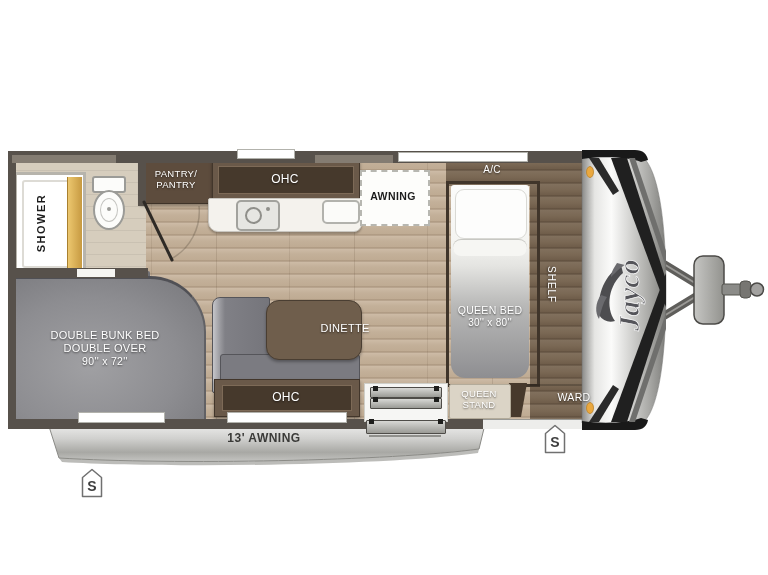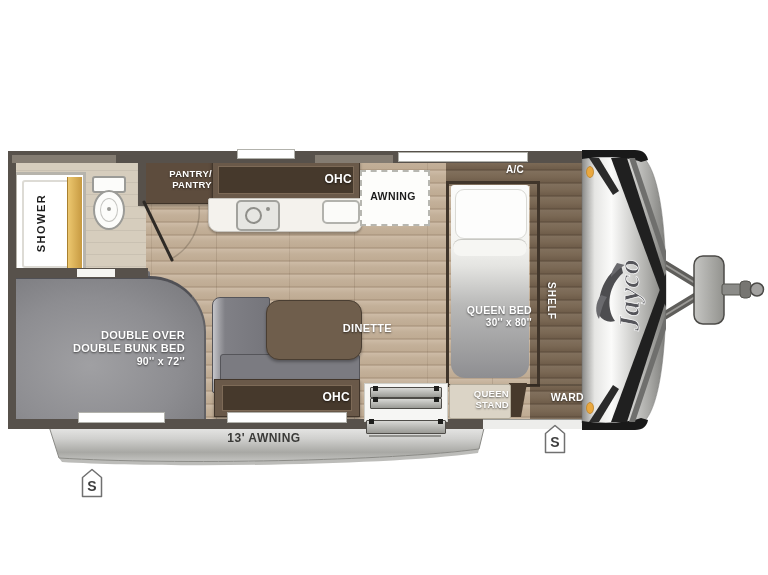--- a/index.html
+++ b/index.html
@@ -19,21 +19,21 @@
   .bathfloor{position:absolute;left:14px;top:158px;width:132px;height:114px;z-index:2;
     background-color:#d6cdbd;
     background-image:repeating-linear-gradient(180deg, rgba(0,0,0,0.06) 0 1px, transparent 1px 12px);}
   .platform{position:absolute;z-index:2;
     background-image:repeating-linear-gradient(180deg, #81705d 0px, #7a6854 6px, #6f5d4a 11px, #5a4a3a 12px, #81705d 13px);}
   
   .cab{position:absolute;background:#6a5949;border:1px solid #42362b;z-index:5;box-shadow:0 2px 3px rgba(0,0,0,0.35);}
   .cab-inner{position:absolute;background:#46392c;border:1px solid #7d6a57;z-index:6;}
   .cab-dark{position:absolute;background:#5d4c3d;border:1px solid #3e3328;z-index:5;box-shadow:0 2px 3px rgba(0,0,0,0.3);}
   
-  .lbl{position:absolute;color:#ffffff;font-weight:bold;text-align:right;
+  .lbl{position:absolute;color:#ffffff;font-weight:normal;text-align:center;
        text-shadow:0 1px 2px rgba(0,0,0,0.6);letter-spacing:0.3px;z-index:12;}
   .lbl-dark{position:absolute;color:#1c1c1c;font-weight:bold;text-align:center;z-index:12;letter-spacing:0.4px;}
   .upholstery{background:#7b7b81;border:1px solid #55555a;}
   .stepbar{position:absolute;background:linear-gradient(180deg,#d8d8d5,#9a9a95);border:1px solid #4e4c48;border-radius:1px;z-index:11;}
   .stepbar:before,.stepbar:after{content:"";position:absolute;top:-2px;width:5px;height:5px;background:#1e1e1c;}
   .stepbar:before{left:2px;} .stepbar:after{right:2px;}
 </style>
 </head>
 <body>
 
@@ -109,29 +109,29 @@
   </div>
   <div class="lbl" style="left:541px;top:250px;width:16px;height:70px;font-size:10px;letter-spacing:1px;writing-mode:vertical-rl;text-orientation:mixed;">SHELF</div>
 
   <div class="abs" style="left:506px;top:383px;width:18px;height:34px;background:#47392c;transform:skewX(-10deg);z-index:5;"></div>
   <div class="abs" style="left:449px;top:384px;width:60px;height:33px;background:#dbd4c6;border:1px solid #b3ab9a;border-radius:2px;z-index:6;"></div>
   <div class="lbl" style="left:449px;top:388px;width:60px;font-size:9.5px;line-height:11px;">
     <span style="display:block;">QUEEN</span>
     <span style="display:block;">STAND</span>
   </div>
   <div class="abs" style="left:530px;top:384px;width:54px;height:2px;background:rgba(0,0,0,0.2);z-index:5;"></div>
-  <div class="lbl" style="left:524px;top:391px;width:60px;font-size:10.5px;">WARD</div>
+  <div class="lbl" style="left:524px;top:391px;width:60px;font-size:10.5px;padding-left:20px;">WARD</div>
 
   <div class="abs" style="left:12px;top:271px;width:138px;height:9px;background:#6f6f73;border-radius:2px;z-index:4;"></div>
   <div class="abs" style="left:12px;top:276px;width:190px;height:144px;border-radius:0 56px 4px 0;z-index:5;
        background:radial-gradient(ellipse at 40% 60%, #a0a0a3, #8d8d91 55%, #77777b);
        border:2px solid #616165;border-top:3px solid #505055;"></div>
   <div class="lbl" style="left:25px;top:329px;width:160px;font-size:11px;line-height:13px;">
+    <span style="display:block;">DOUBLE BUNK BED</span>
     <span style="display:block;">DOUBLE OVER</span>
-    <span style="display:block;">DOUBLE BUNK BED</span>
     <span style="display:block;font-size:10.5px;">90'' x 72''</span>
   </div>
 
   <div class="abs upholstery" style="left:212px;top:297px;width:56px;height:94px;z-index:5;border-radius:8px 2px 2px 2px;
        background:linear-gradient(90deg,#c6c6ca 0,#9a9a9f 7px,#808086 12px,#75757b 100%);"></div>
   <div class="abs upholstery" style="left:220px;top:354px;width:138px;height:32px;z-index:5;border-radius:3px;"></div>
   <div class="abs" style="left:266px;top:300px;width:94px;height:58px;background:#6f5e4c;border:1px solid #4a3e32;border-radius:13px;z-index:6;box-shadow:0 2px 3px rgba(0,0,0,0.3);"></div>
   <div class="lbl" style="left:266px;top:322px;width:94px;font-size:11px;padding-left:32px;">DINETTE</div>
 
   <div class="cab" style="left:214px;top:379px;width:144px;height:36px;"></div>

